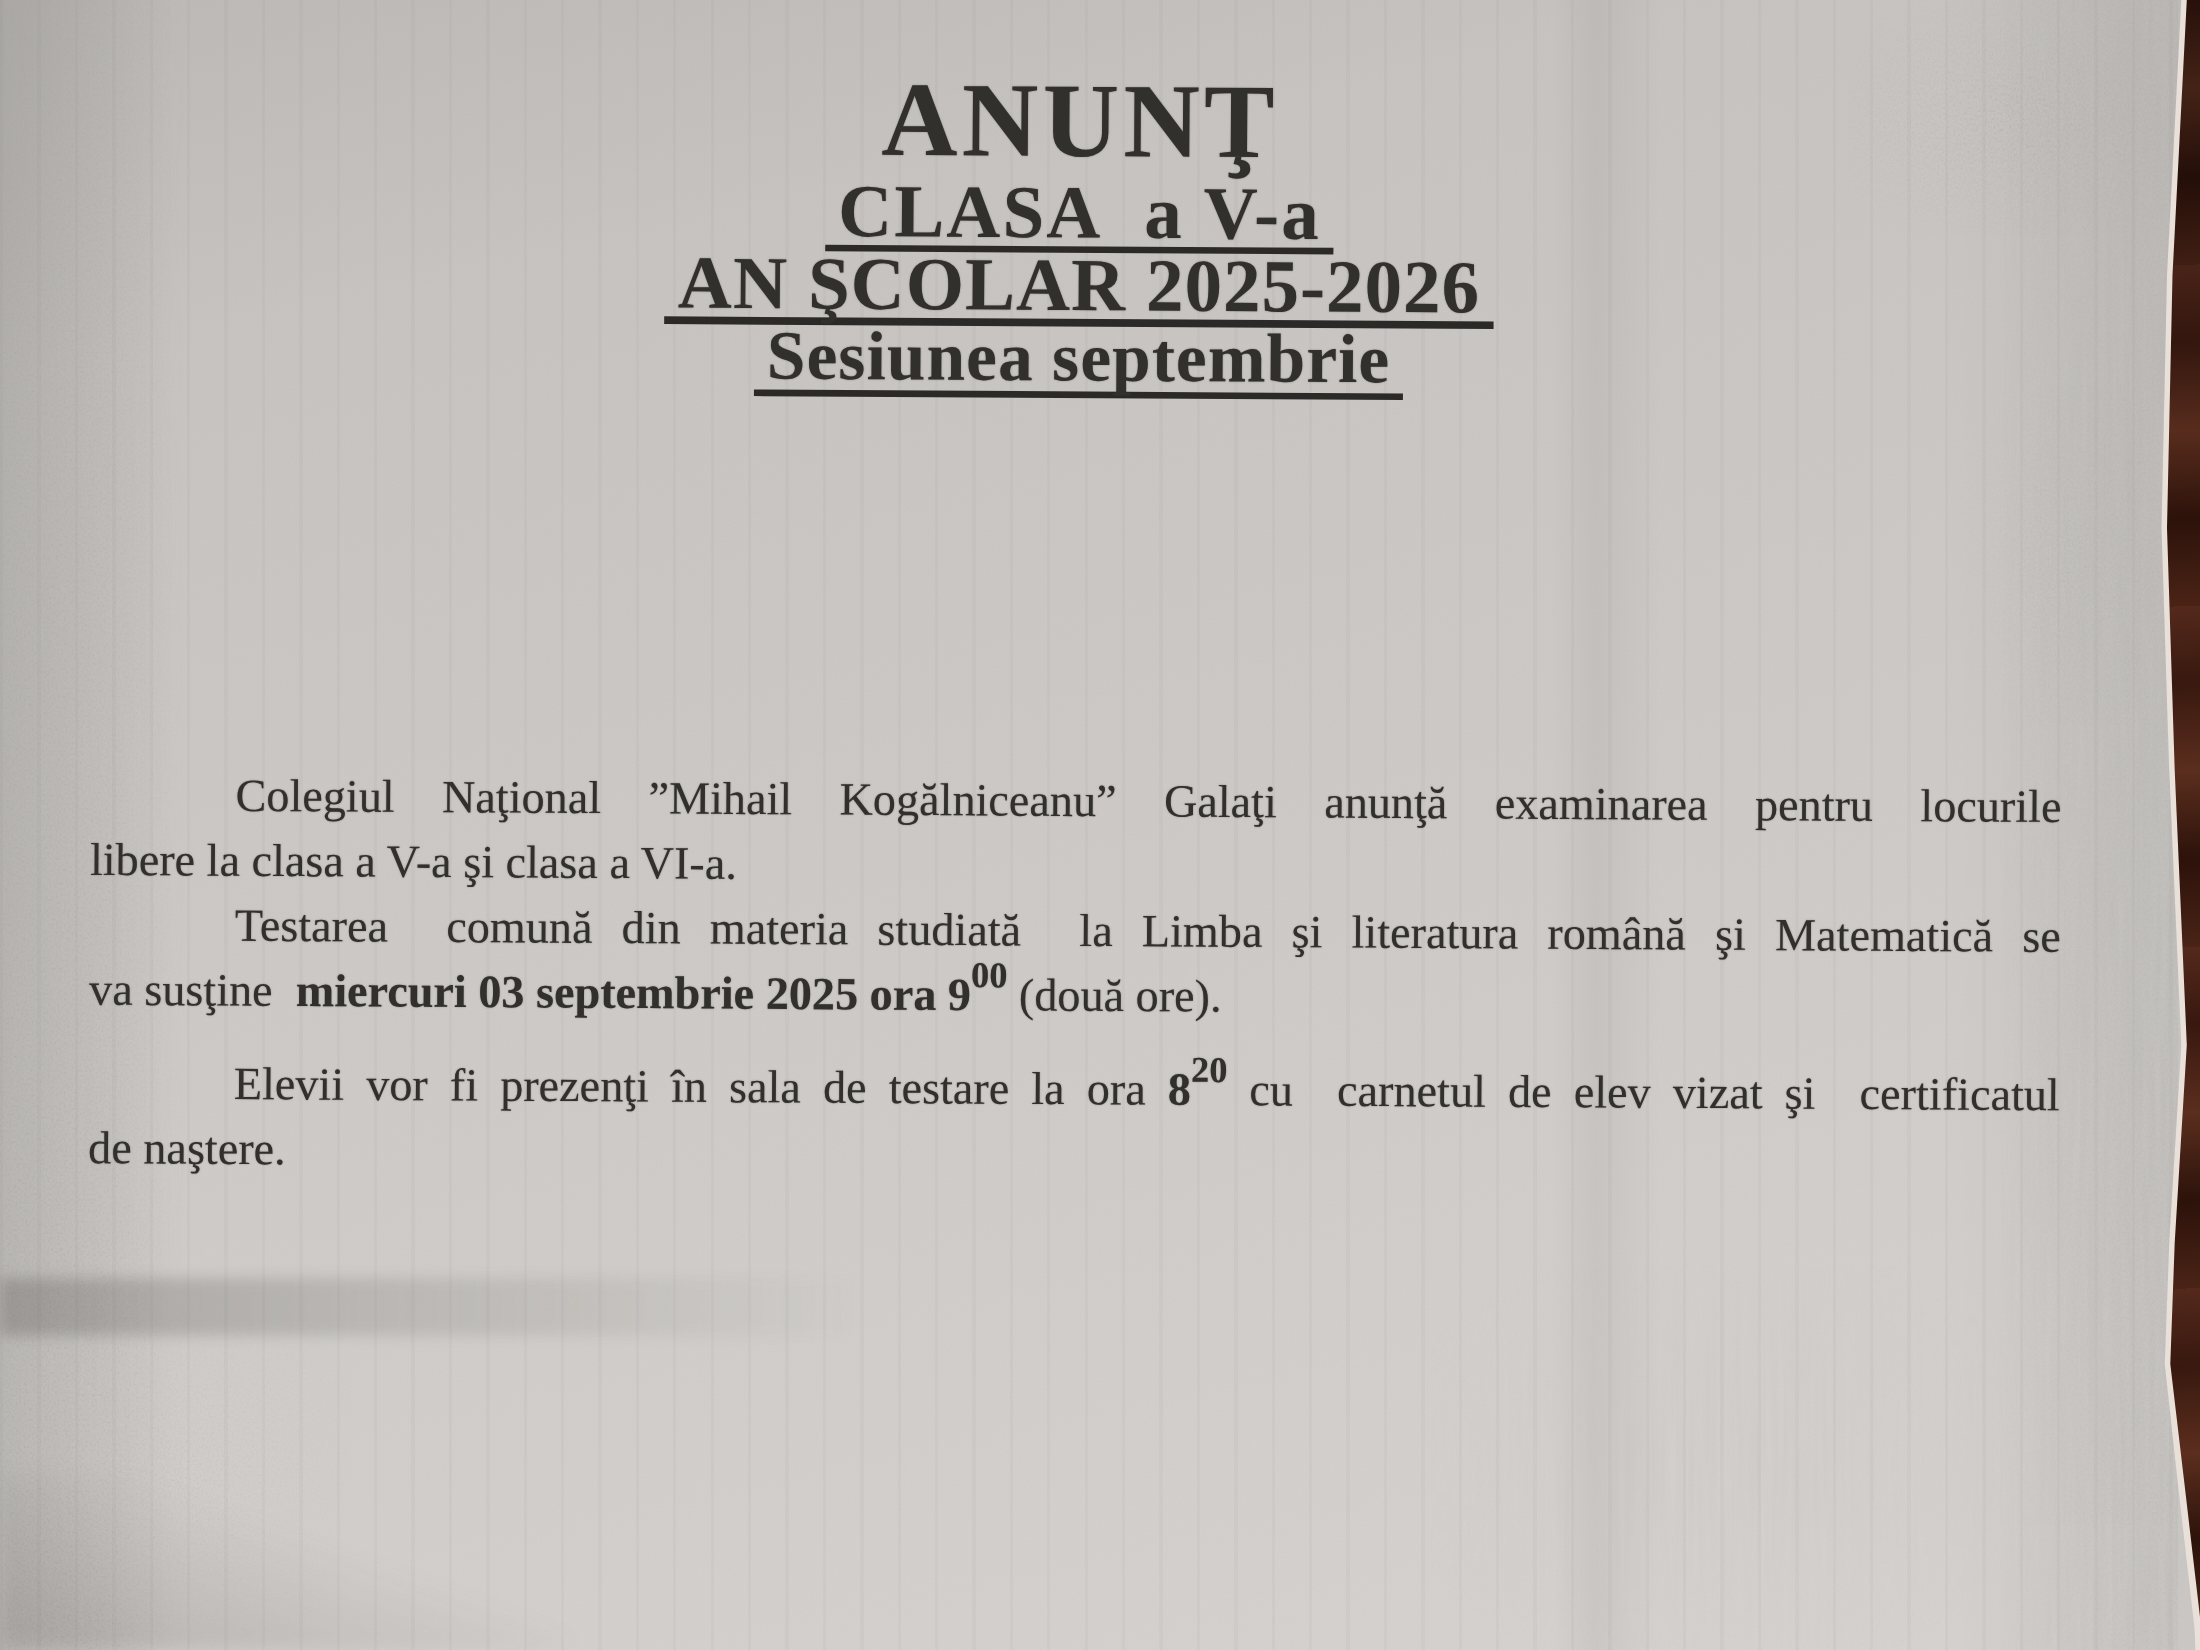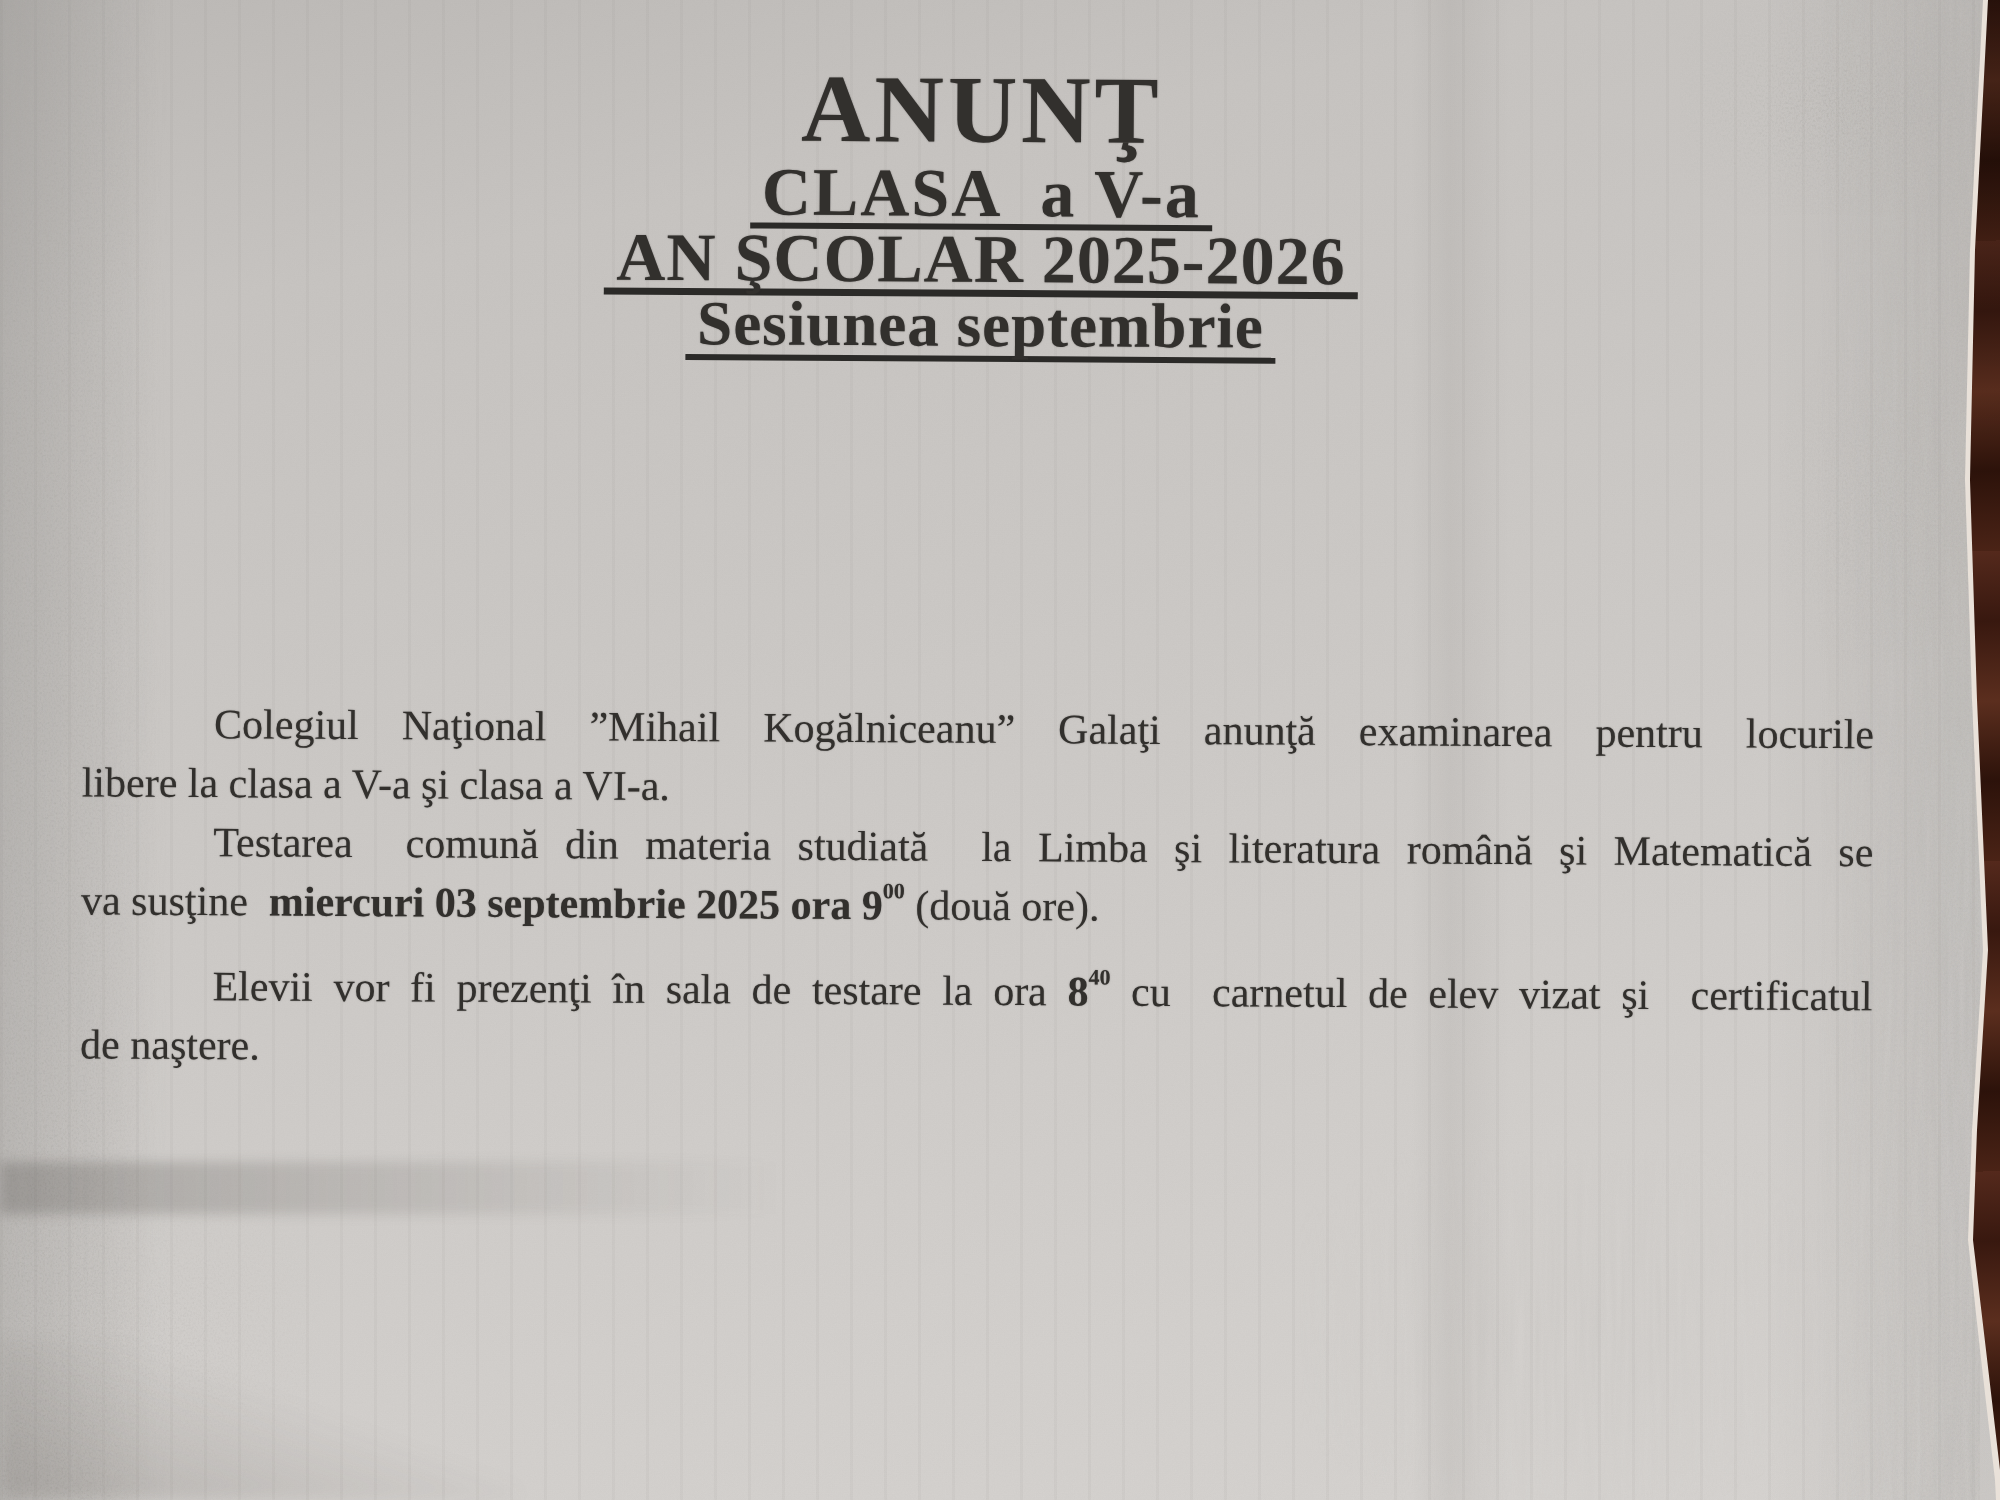--- a/index.html
+++ b/index.html
@@ -52,21 +52,21 @@
   .h-line.h0 .h-text{font-size:68px;letter-spacing:2px;}
   .h-line.h1 .h-text{font-size:68px;letter-spacing:1px;border-bottom-width:7px;}
   .h-line.h2 .h-text{font-size:63px;letter-spacing:1px;}
   .body-block{position:absolute;left:82px;top:700px;width:1792px;font-size:42px;line-height:59px;}
   .para{margin:0;}
   .para.spaced{margin-top:26px;}
   .line{text-align:left;}
   .line.just{text-align:justify;text-align-last:justify;}
   .line.ind{text-indent:132px;}
   .b{font-weight:bold;}
-  .sup{font-size:22px;font-weight:bold;vertical-align:21px;line-height:0;letter-spacing:0;}
+  .sup{font-size:33px;font-weight:bold;vertical-align:21px;line-height:0;letter-spacing:0;}
 </style>
 </head>
 <body>
 
 <svg width="0" height="0" style="position:absolute" aria-hidden="true">
   <defs>
     <filter id="fGrain" x="-5%" y="-5%" width="110%" height="110%">
       <feTurbulence type="fractalNoise" baseFrequency="0.55 0.4" numOctaves="3" seed="4"></feTurbulence>
       <feColorMatrix type="matrix" values="0 0 0 0 0.40  0 0 0 0 0.39  0 0 0 0 0.37  0.9 0.9 0.9 0 -1.25"></feColorMatrix>
     </filter>
@@ -153,19 +153,19 @@
     <div class="body-block">
         <div class="para">
           <div class="line just ind"><span class="">Colegiul Naţional ”Mihail Kogălniceanu” Galaţi anunţă examinarea pentru locurile</span></div>
           <div class="line"><span class="">libere la clasa a V-a şi clasa a VI-a.</span></div>
         </div>
         <div class="para">
           <div class="line just ind"><span class="">Testarea&nbsp; comună din materia studiată&nbsp; la Limba şi literatura română şi Matematică se</span></div>
           <div class="line"><span class="">va susţine&nbsp; </span><span class="b ">miercuri 03 septembrie 2025 ora 9</span><span class="b sup">00</span><span class=""> (două ore).</span></div>
         </div>
         <div class="para spaced">
-          <div class="line just ind"><span class="">Elevii vor fi prezenţi în sala de testare la ora </span><span class="b ">8</span><span class="b sup">40</span><span class=""> cu&nbsp; carnetul de elev vizat şi&nbsp; certificatul</span></div>
+          <div class="line just ind"><span class="">Elevii vor fi prezenţi în sala de testare la ora </span><span class="b ">8</span><span class="b sup">20</span><span class=""> cu&nbsp; carnetul de elev vizat şi&nbsp; certificatul</span></div>
           <div class="line"><span class="">de naştere.</span></div>
         </div>
       </div>
   </div>
 
 </div>
 
 </body></html>

